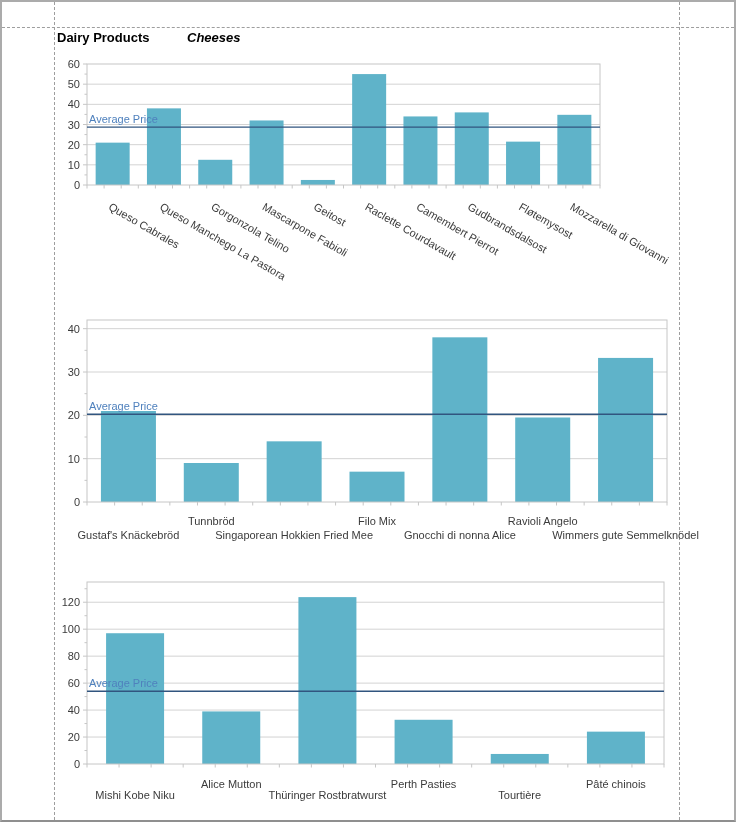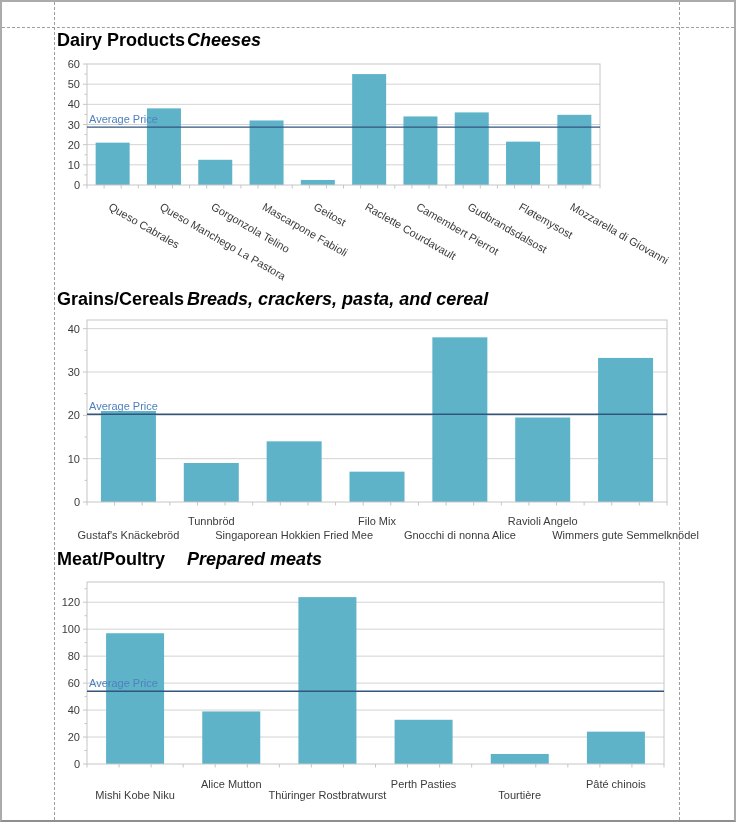--- a/index.html
+++ b/index.html
@@ -10,21 +10,21 @@
     background:#ffffff;
     border:2px solid #ababab;
     border-bottom-color:#8f8f8f;
     overflow:hidden;
     font-family:"Liberation Sans",sans-serif;
   }
   .guide-v{position:absolute;top:0;bottom:0;width:0;border-left:1px dashed #9e9e9e;z-index:0;}
   .guide-h{position:absolute;left:0;right:0;height:0;border-top:1px dashed #9e9e9e;z-index:0;}
   .section-header{
     position:absolute;left:52px;width:640px;height:14px;
-    font-size:18px;font-weight:bold;color:#000;z-index:2;
+    font-size:13px;font-weight:bold;color:#000;z-index:2;
   }
   .section-header .cat{position:absolute;left:3px;top:0;white-space:nowrap;}
   .section-header .desc{position:absolute;left:133px;top:0;white-space:nowrap;font-style:italic;}
   .chart-svg{position:absolute;left:52px;width:625px;overflow:visible;z-index:1;}
   svg text{font-family:"Liberation Sans",sans-serif;}
 </style>
 </head>
 <body>
 
 <div class="page">
@@ -123,24 +123,20 @@
         <text x="310.15" y="159" transform="rotate(30 310.15 159)">Raclette Courdavault</text>
         <text x="361.45" y="159" transform="rotate(30 361.45 159)">Camembert Pierrot</text>
         <text x="412.75" y="159" transform="rotate(30 412.75 159)">Gudbrandsdalsost</text>
         <text x="464.04999999999995" y="159" transform="rotate(30 464.04999999999995 159)">Fløtemysost</text>
         <text x="515.3499999999999" y="159" transform="rotate(30 515.3499999999999 159)">Mozzarella di Giovanni</text>
       </g>
       <line x1="33" y1="77.12166666666667" x2="546" y2="77.12166666666667" stroke="#31557f" stroke-width="1.4"></line>
       <text x="35" y="73.12166666666667" fill="#4f81bd" font-size="11">Average Price</text>
     </svg>
 
-  <div class="section-header" style="top:287px">
-    <span class="cat">Grains/Cereals</span>
-    <span class="desc">Breads, crackers, pasta, and cereal</span>
-  </div>
   <svg class="chart-svg" style="top:308px;height:238px" viewBox="0 0 625 238">
       <g>
         <rect x="33" y="10" width="580" height="182" fill="#ffffff"></rect>
         <line x1="33" y1="148.66666666666669" x2="613" y2="148.66666666666669" stroke="#d3d3d3" stroke-width="1"></line>
         <line x1="33" y1="105.33333333333334" x2="613" y2="105.33333333333334" stroke="#d3d3d3" stroke-width="1"></line>
         <line x1="33" y1="62" x2="613" y2="62" stroke="#d3d3d3" stroke-width="1"></line>
         <line x1="33" y1="18.666666666666686" x2="613" y2="18.666666666666686" stroke="#d3d3d3" stroke-width="1"></line>
       </g>
       <g>
         <rect x="46.92857142857143" y="101" width="55" height="91" fill="#5fb3c9"></rect>
@@ -198,24 +194,20 @@
         <text x="240.14285714285717" y="229" text-anchor="middle">Singaporean Hokkien Fried Mee</text>
         <text x="323" y="215" text-anchor="middle">Filo Mix</text>
         <text x="405.8571428571429" y="229" text-anchor="middle">Gnocchi di nonna Alice</text>
         <text x="488.7142857142857" y="215" text-anchor="middle">Ravioli Angelo</text>
         <text x="571.5714285714286" y="229" text-anchor="middle">Wimmers gute Semmelknödel</text>
       </g>
       <line x1="33" y1="104.25" x2="613" y2="104.25" stroke="#31557f" stroke-width="1.4"></line>
       <text x="35" y="100.25" fill="#4f81bd" font-size="11">Average Price</text>
     </svg>
 
-  <div class="section-header" style="top:547px">
-    <span class="cat">Meat/Poultry</span>
-    <span class="desc">Prepared meats</span>
-  </div>
   <svg class="chart-svg" style="top:565px;height:240px" viewBox="0 0 625 240">
       <g>
         <rect x="33" y="15" width="577" height="182" fill="#ffffff"></rect>
         <line x1="33" y1="170.03703703703704" x2="610" y2="170.03703703703704" stroke="#d3d3d3" stroke-width="1"></line>
         <line x1="33" y1="143.07407407407408" x2="610" y2="143.07407407407408" stroke="#d3d3d3" stroke-width="1"></line>
         <line x1="33" y1="116.11111111111111" x2="610" y2="116.11111111111111" stroke="#d3d3d3" stroke-width="1"></line>
         <line x1="33" y1="89.14814814814815" x2="610" y2="89.14814814814815" stroke="#d3d3d3" stroke-width="1"></line>
         <line x1="33" y1="62.18518518518519" x2="610" y2="62.18518518518519" stroke="#d3d3d3" stroke-width="1"></line>
         <line x1="33" y1="35.22222222222223" x2="610" y2="35.22222222222223" stroke="#d3d3d3" stroke-width="1"></line>
       </g>

